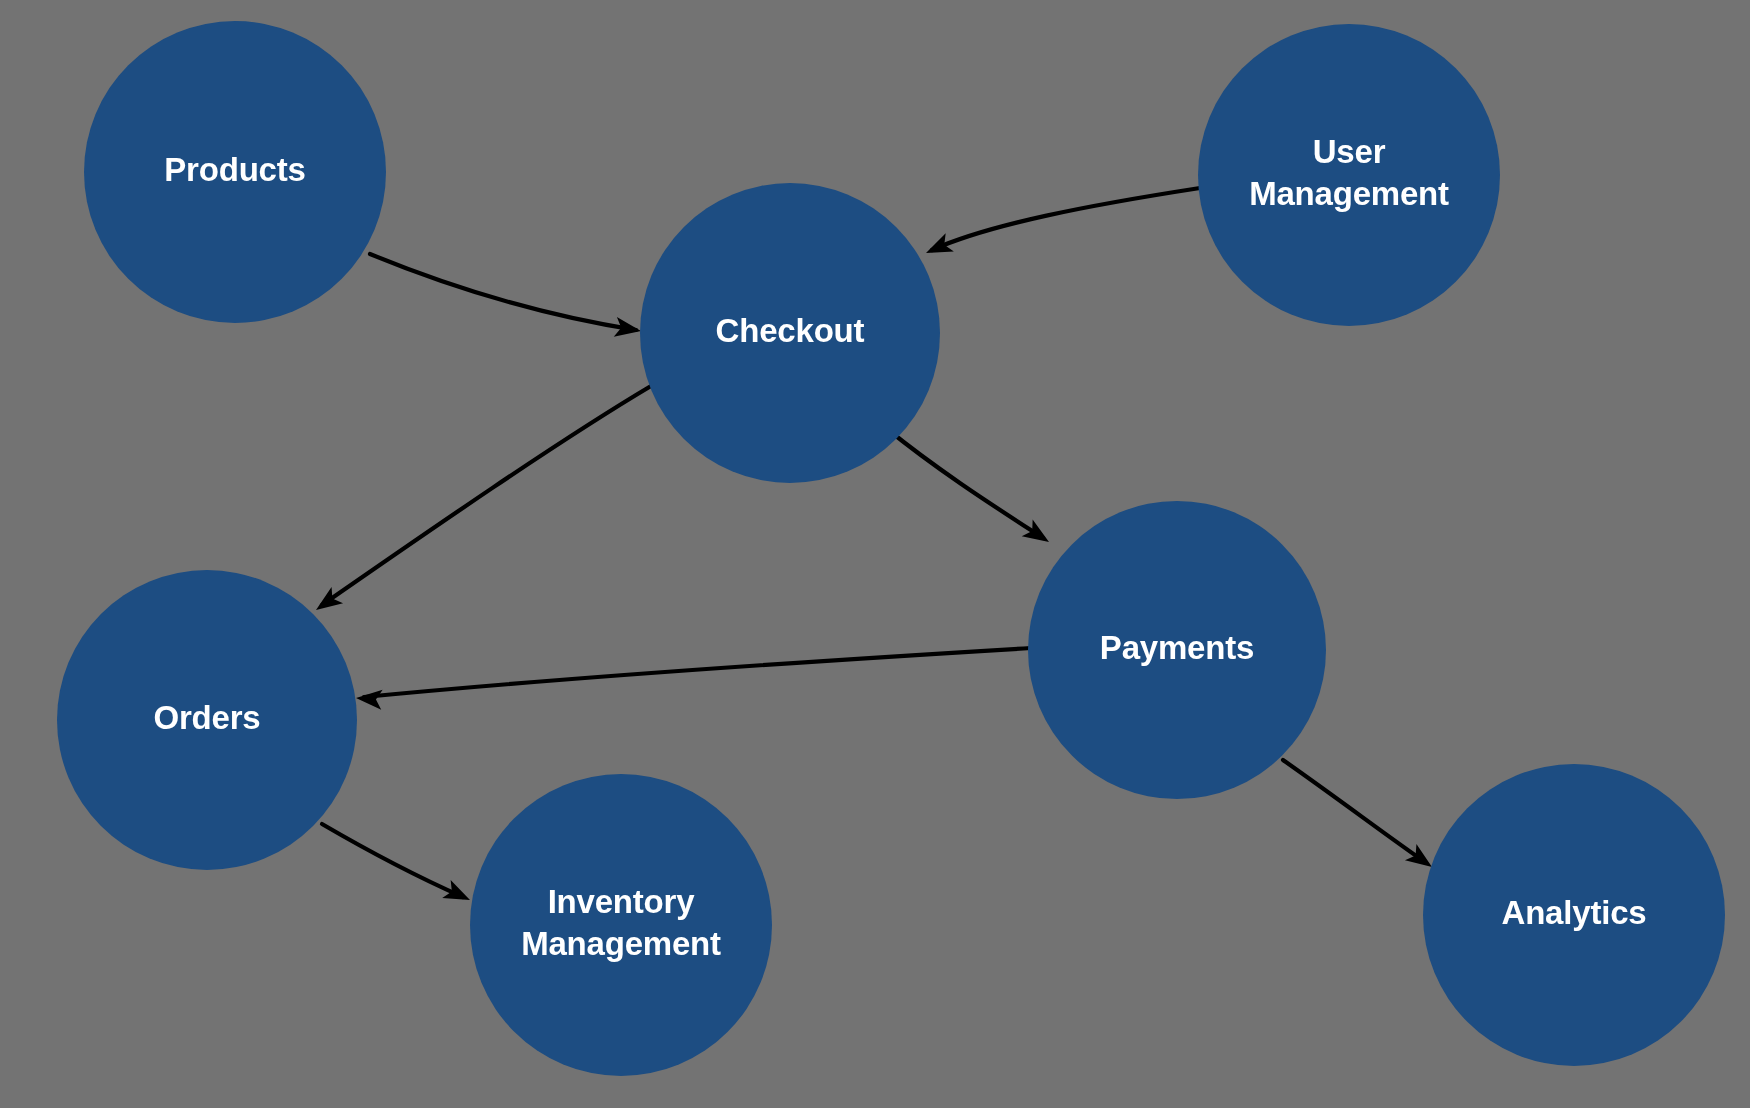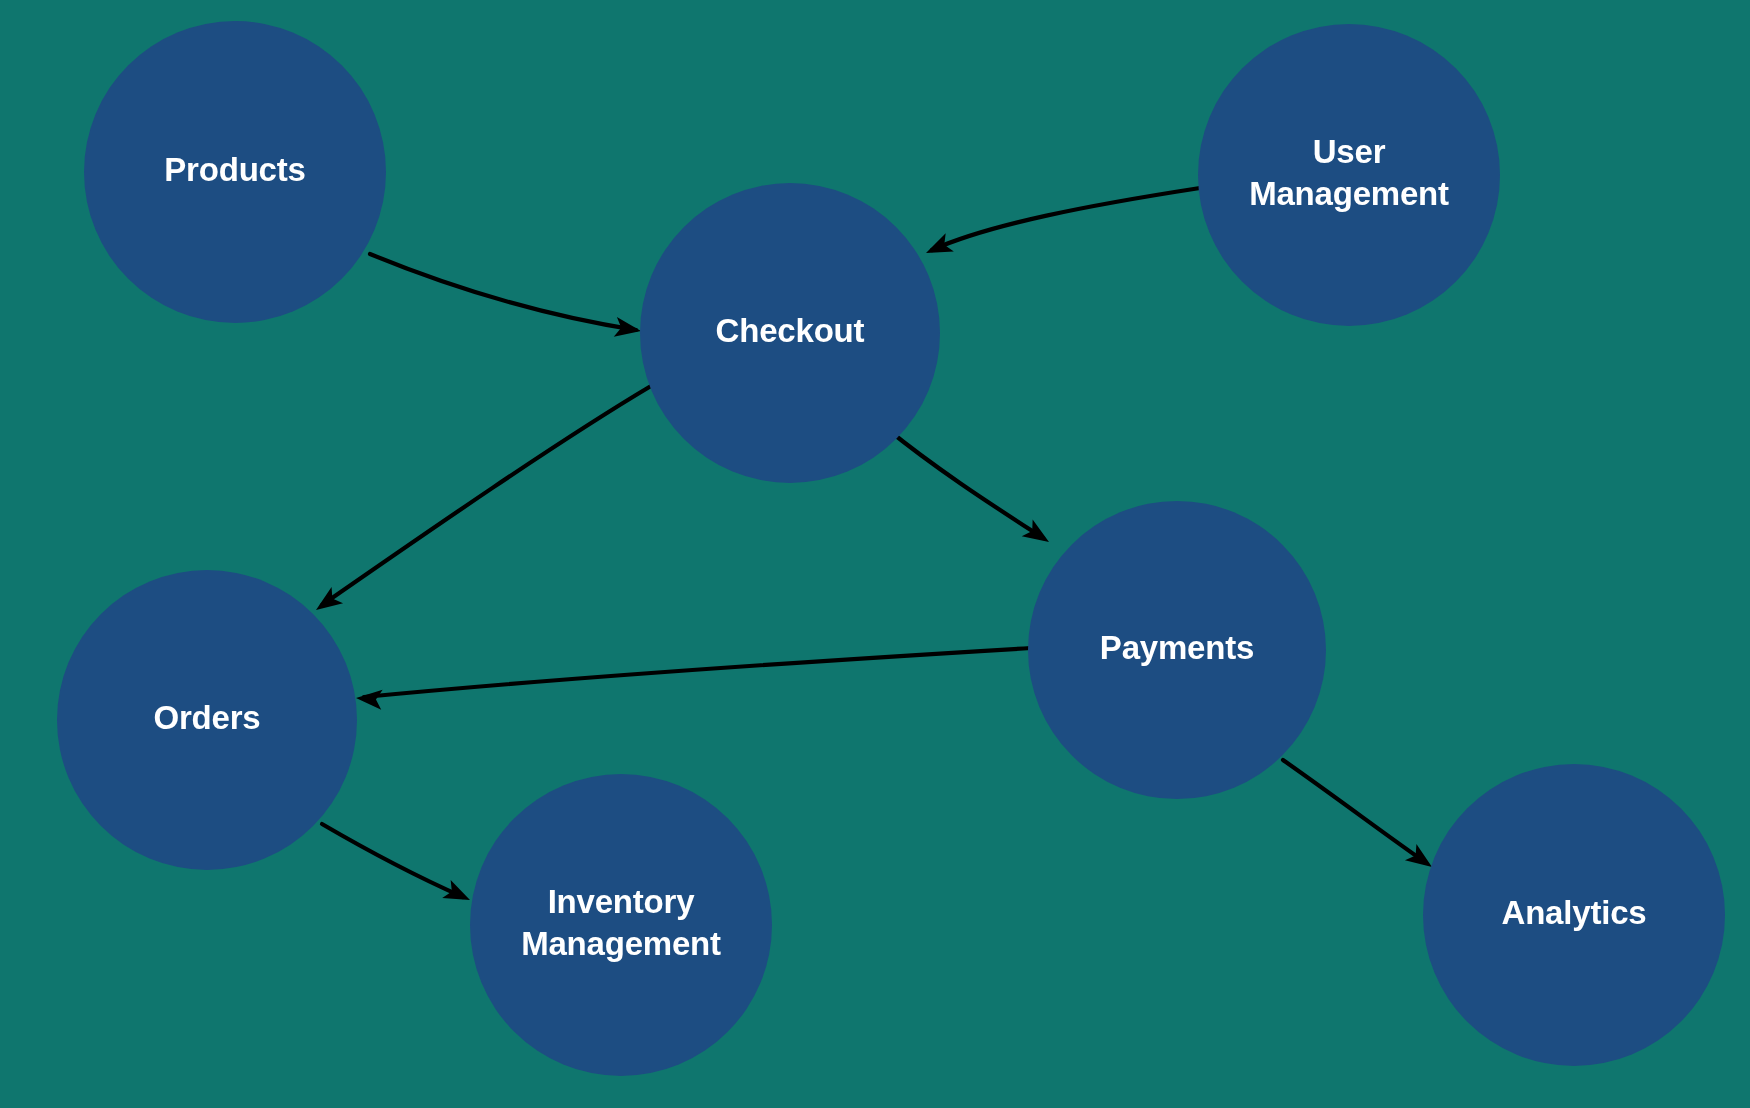--- a/index.html
+++ b/index.html
@@ -44,21 +44,21 @@
     stroke-linecap: round;
   }
   .arrow-head {
     fill: #000000;
     stroke: none;
   }
 </style>
 </head>
 <body>
 
-<div id="canvas" style="background: #0f766e;">
+<div id="canvas" style="background: #737373;">
   <svg id="graph-svg" viewBox="0 0 1750 1108">
     <g id="edges-layer">
         <g>
           <path class="edge-path" d="M 370,254 C 470,295 560,318 636,330" stroke="#000000"></path>
           <polygon class="arrow-head" points="0,0 -26,-10 -20,0 -26,10" fill="#000000" transform="translate(641,331) rotate(9)"></polygon>
         </g>
         <g>
           <path class="edge-path" d="M 1200,188 C 1090,205 990,224 932,250" stroke="#000000"></path>
           <polygon class="arrow-head" points="0,0 -26,-10 -20,0 -26,10" fill="#000000" transform="translate(926,253) rotate(156)"></polygon>
         </g>

